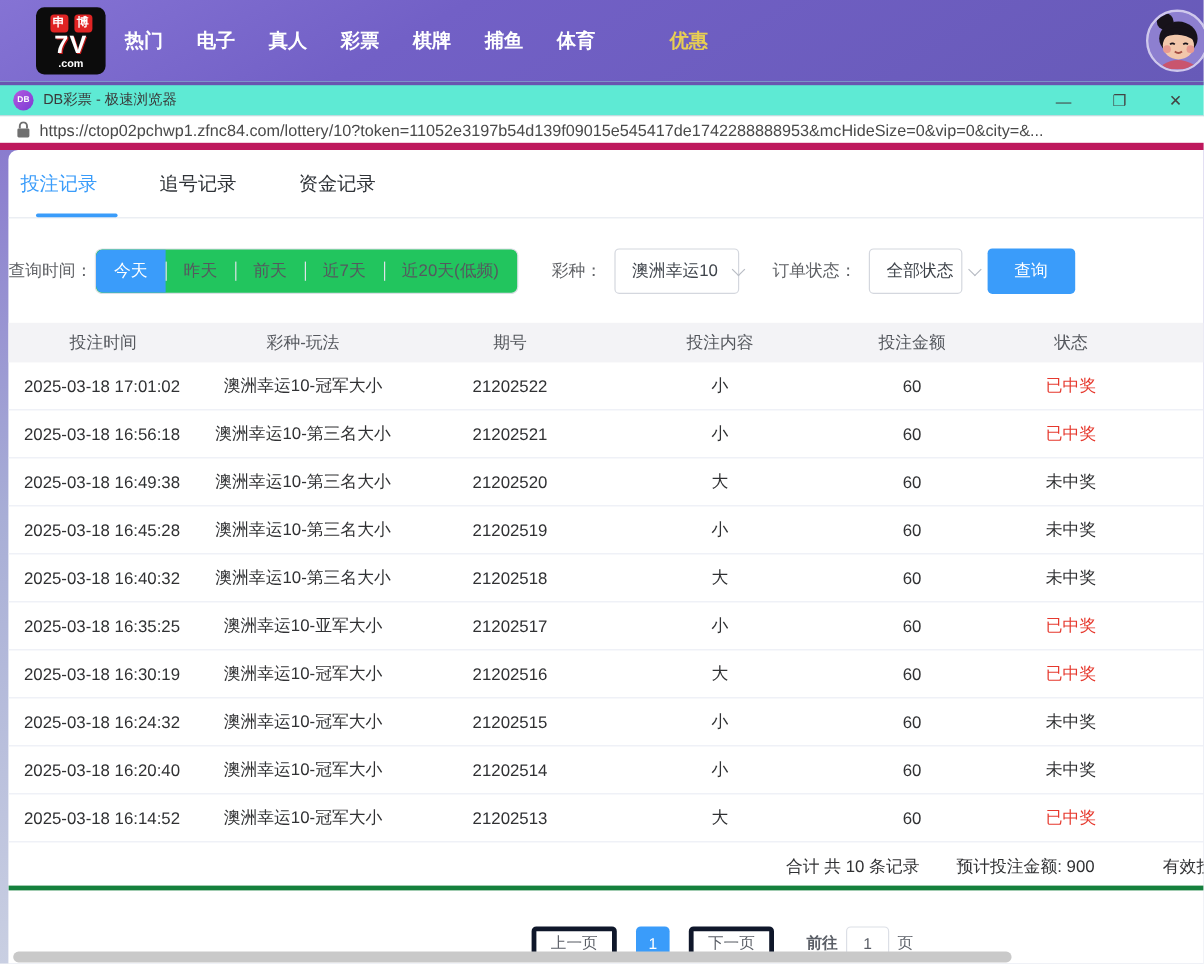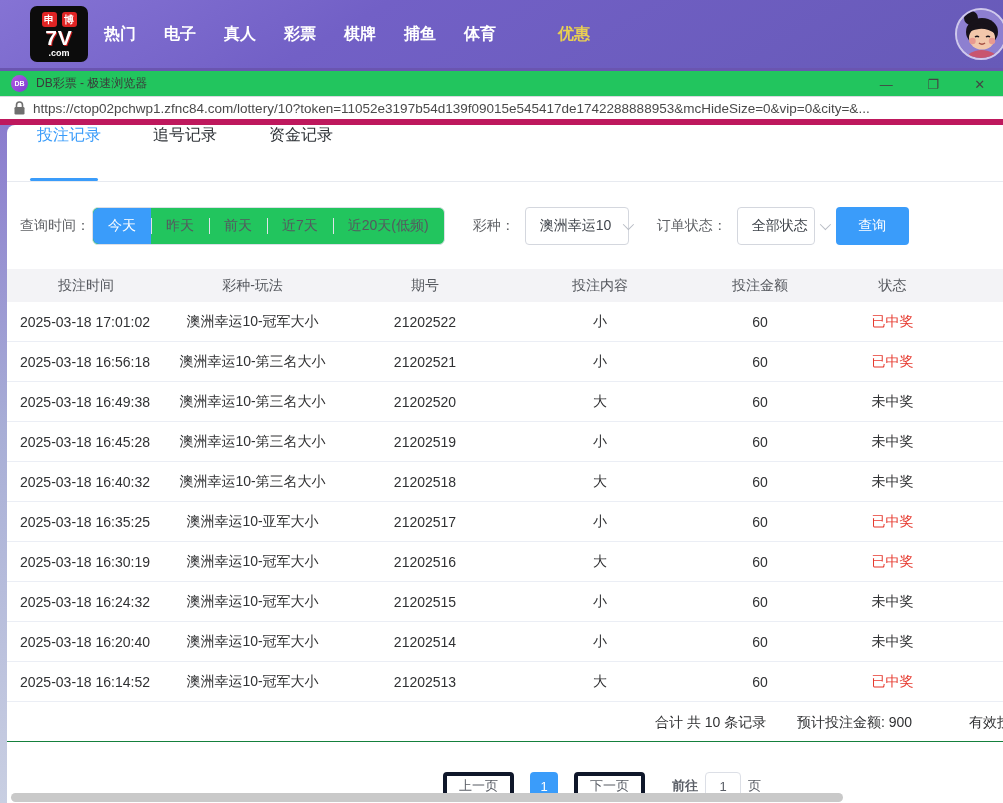--- a/index.html
+++ b/index.html
@@ -20,21 +20,21 @@
   .logo-suffix { color:#fff; font-size:9px; font-weight:bold; line-height:10px; }
   .nav-items { display:flex; gap:28px; margin-left:16px; }
   .nav-item { color:#fff; font-size:16px; font-weight:bold; width:32px; text-align:center;
     cursor:pointer; white-space:nowrap; }
   .nav-item.hl { color:#e8cf52;margin-left:34px; }
   .avatar { position:absolute; right:-4px; top:8px; width:52px; height:52px; border-radius:50%;
     overflow:hidden; border:2px solid #cfc8ec; background:#8d7fd0; }
 
   
   .titlebar { position:absolute; left:0; top:68px; width:1003px; height:29px;
-    background:#22c55e; border-top:3px solid #6a55b0; border-bottom:1px solid #dad8e0;
+    background:#5eead4; border-top:3px solid #6a55b0; border-bottom:1px solid #dad8e0;
     display:flex; align-items:center; }
   .tab-favicon { width:17px; height:17px; border-radius:50%; margin-left:11px;
     background:linear-gradient(135deg,#b45ae0,#7b3bd4); color:#fff; font-size:7px; font-weight:bold;
     display:flex; align-items:center; justify-content:center; }
   .window-title { margin-left:8px; font-size:12px; color:#3a3a3a; }
   .win-controls { position:absolute; right:0; top:0; height:26px; width:140px;
     display:flex; align-items:center; justify-content:space-around; }
   .win-btn { color:#444; font-size:13px; width:30px; text-align:center; cursor:pointer; }
 
   
@@ -43,29 +43,29 @@
   .lock { margin-left:14px; margin-right:8px; flex:none; }
   .url-text { font-size:13.5px; color:#4a4a4a; white-space:nowrap; overflow:hidden; }
 
   
   .content { position:absolute; left:0; top:125px; width:1003px; height:678px;
     background:linear-gradient(180deg,#8a7cce 0%,#a8aed6 45%,#c9cfe2 100%); }
   .card { position:absolute; left:7px; top:0; right:0; bottom:0; background:#fff;
     border-radius:8px 0 0 0; overflow:hidden; }
 
   
-  .tabs { height:57px; display:flex; align-items:flex-start; gap:52px; padding-left:30px;
+  .tabs { height:57px; display:flex; align-items:center; gap:52px; padding-left:10px;
     border-bottom:1px solid #e7eaf0; position:relative; }
   .tab { font-size:16px; color:#2f3338; cursor:pointer; white-space:nowrap; }
   .tab.active { color:#3a9cfa; }
   .tab-underline { position:absolute; left:23px; bottom:0; width:68px; height:3px;
     border-radius:2px; background:#3a9cfa; }
 
   
-  .filters { display:flex; align-items:center; margin-top:25px; padding-left:13px; height:38px; }
+  .filters { display:flex; align-items:center; margin-top:25px; height:38px; }
   .f-label { font-size:14px; color:#606266; white-space:nowrap; }
   .time-group { display:flex; border:1px solid #dcdfe6; border-radius:6px; overflow:hidden;
     margin-left:2px; height:38px; background:#22c55e; }
   .time-opt { padding:0 15px; font-size:14px; color:#55595f; display:flex; align-items:center;
     cursor:pointer; position:relative; white-space:nowrap; }
   .time-opt + .time-opt::before { content:""; position:absolute; left:0; top:10px; bottom:10px;
     width:1px; background:#dfe3e9; }
   .time-opt.active { background:#3a9cfa; color:#fff; border-radius:6px 0 0 6px; }
   .time-opt.active::before { display:none; }
   .sel { display:flex; align-items:center; justify-content:space-between; border:1px solid #d4d7de;
@@ -79,21 +79,21 @@
 
   
   .table { margin-top:24px; }
   .trow { display:grid; grid-template-columns:158px 175px 170px 180px 140px 125px 1fr;
     height:40px; align-items:center; border-bottom:1px solid #ebeef5; font-size:14px; color:#303133; }
   .thead { background:#f3f3f6; height:33px; color:#54575d; border-bottom:none; }
   .c { text-align:center; white-space:nowrap; }
   .c1 { text-align:left; padding-left:13px; }
   .thead .c1 { text-align:center; padding-left:0; }
   .red { color:#e6392e; }
-  .summary { position:relative; height:40px; border-bottom:1px solid #15803d; font-size:14px;
+  .summary { position:relative; height:40px; border-bottom:4px solid #15803d; font-size:14px;
     color:#303133; }
   .summary span { position:absolute; top:12px; white-space:nowrap; }
   .sum-total { left:648px; } .sum-expected { left:790px; } .sum-valid { left:962px; }
 
   
   .pagination { position:absolute; left:436px; top:647px; display:flex; align-items:center;
     font-size:13px; color:#5a5e66; }
   .pg-btn { height:28px; padding:0 12px; border:4px solid #0f172a; border-radius:4px; background:#fff;
     color:#5a5e66; font-size:13px; display:flex; align-items:center; cursor:pointer; white-space:nowrap; }
   .pg-num { width:28px; height:28px; margin:0 16px; border-radius:4px; background:#3a9cfa; color:#fff;

